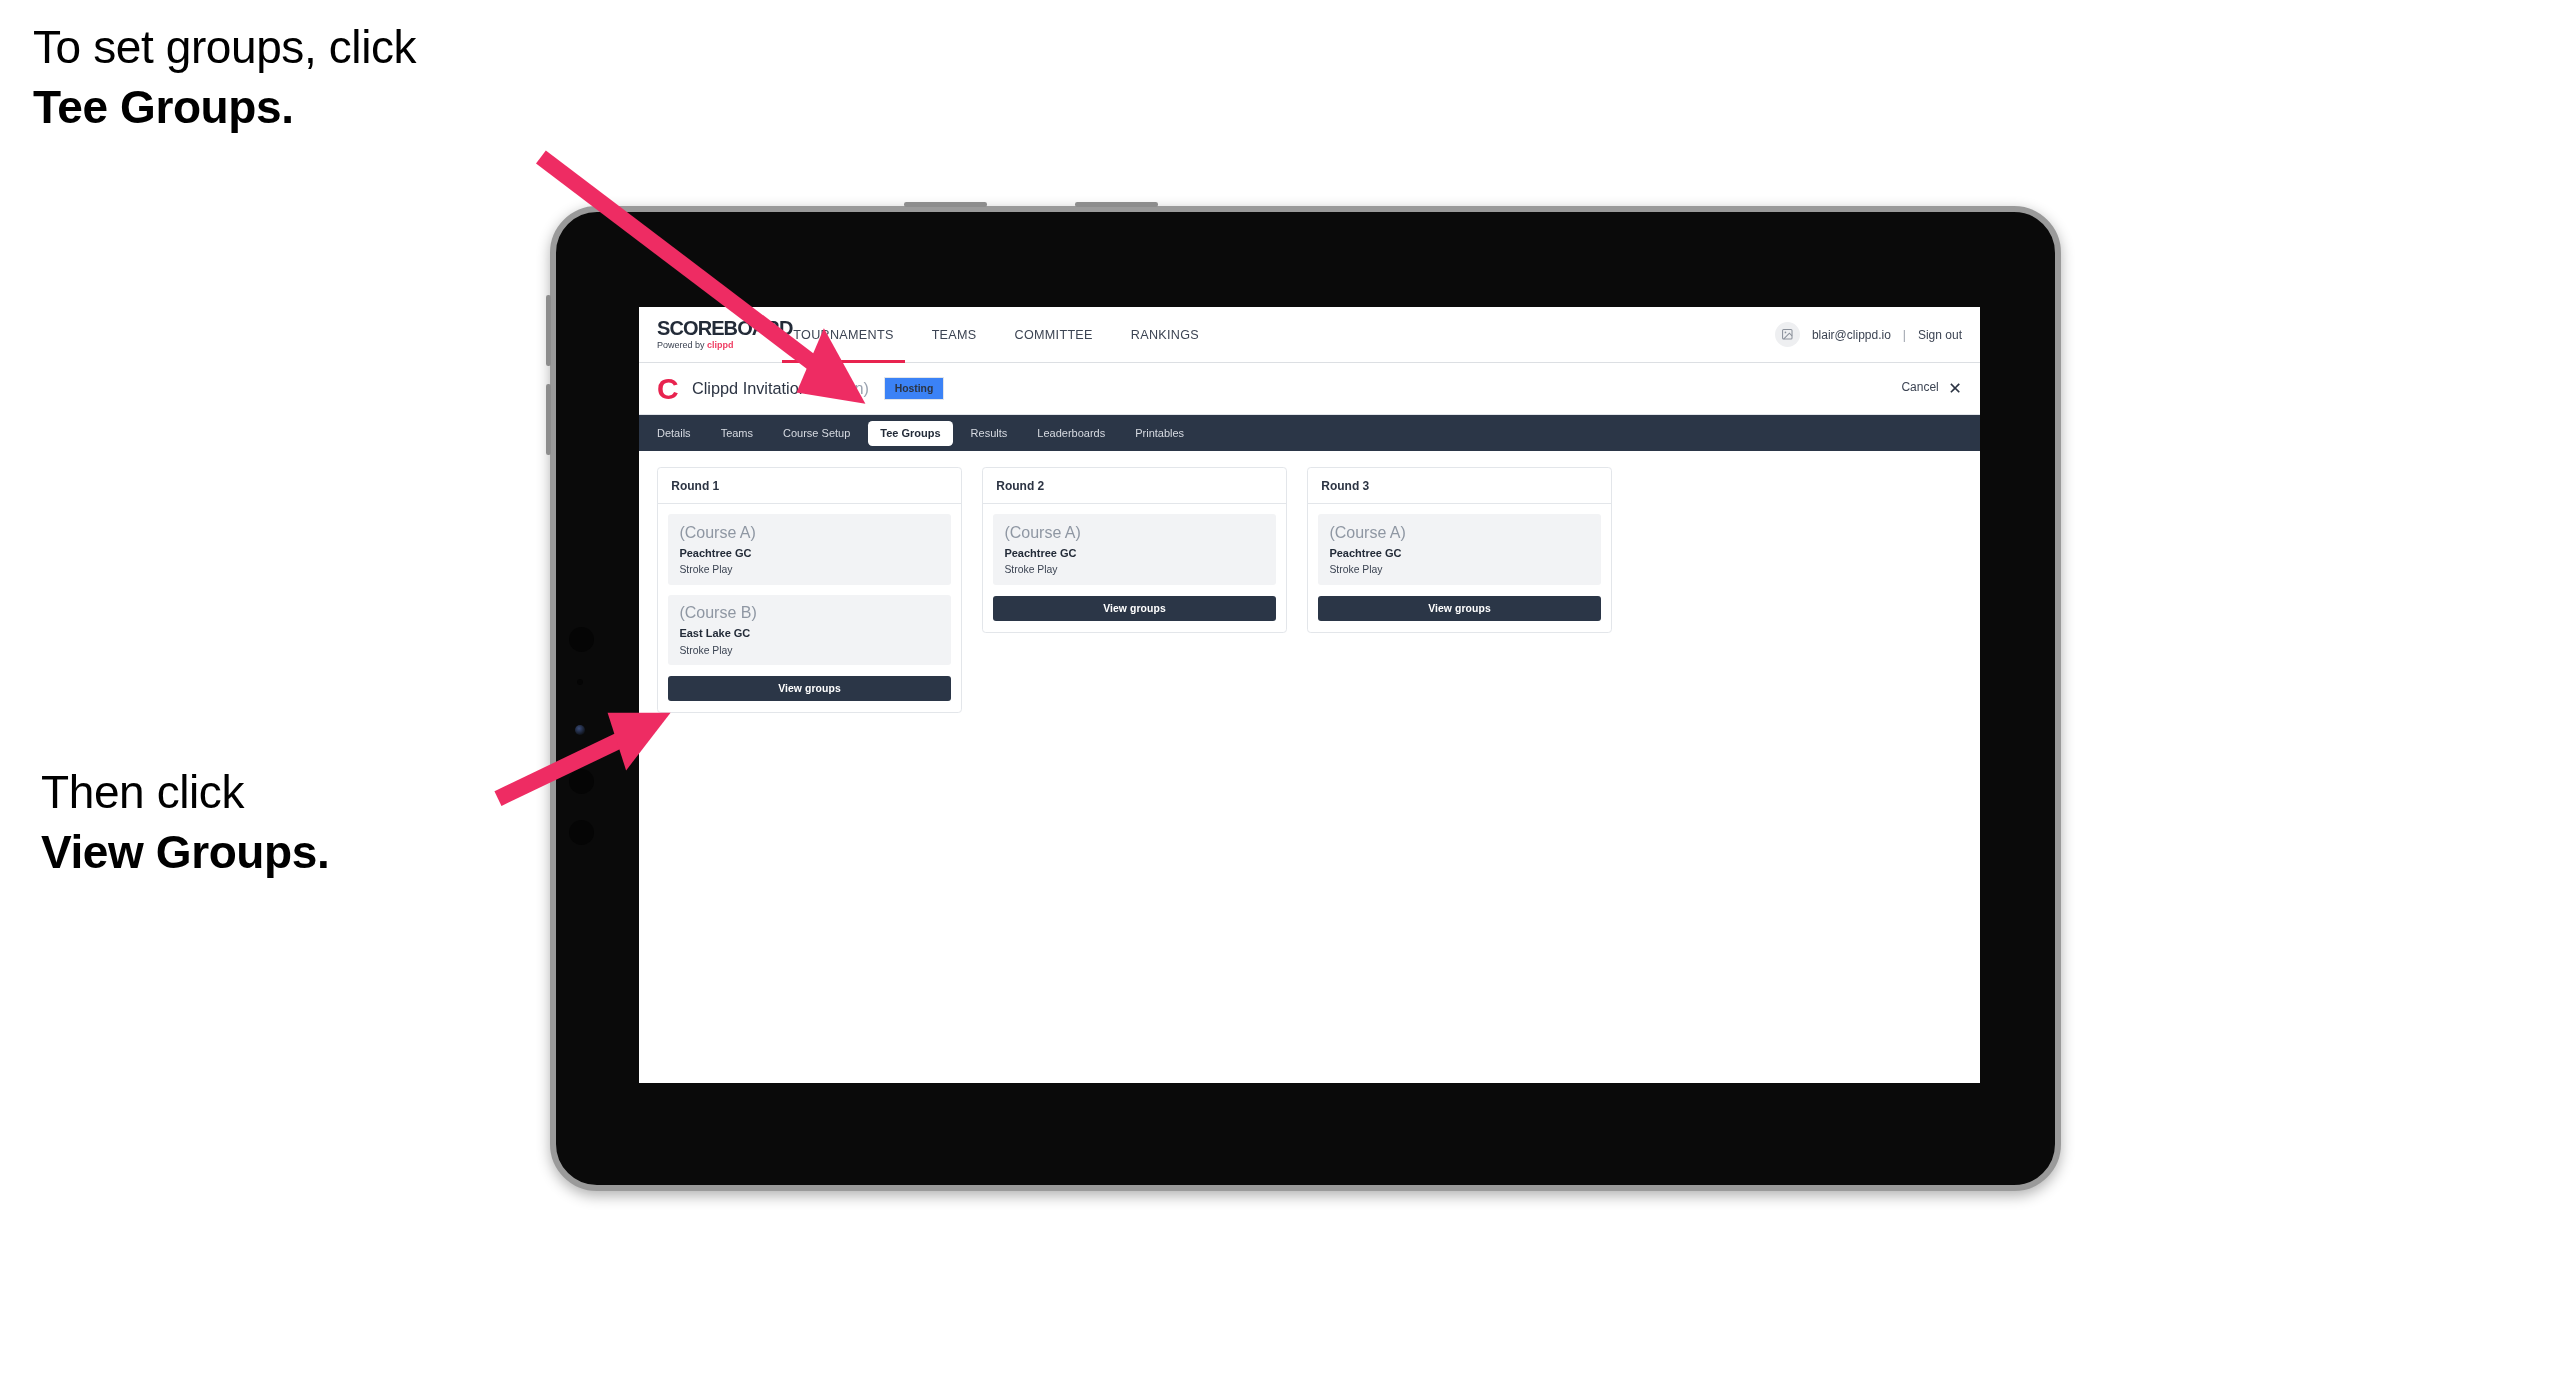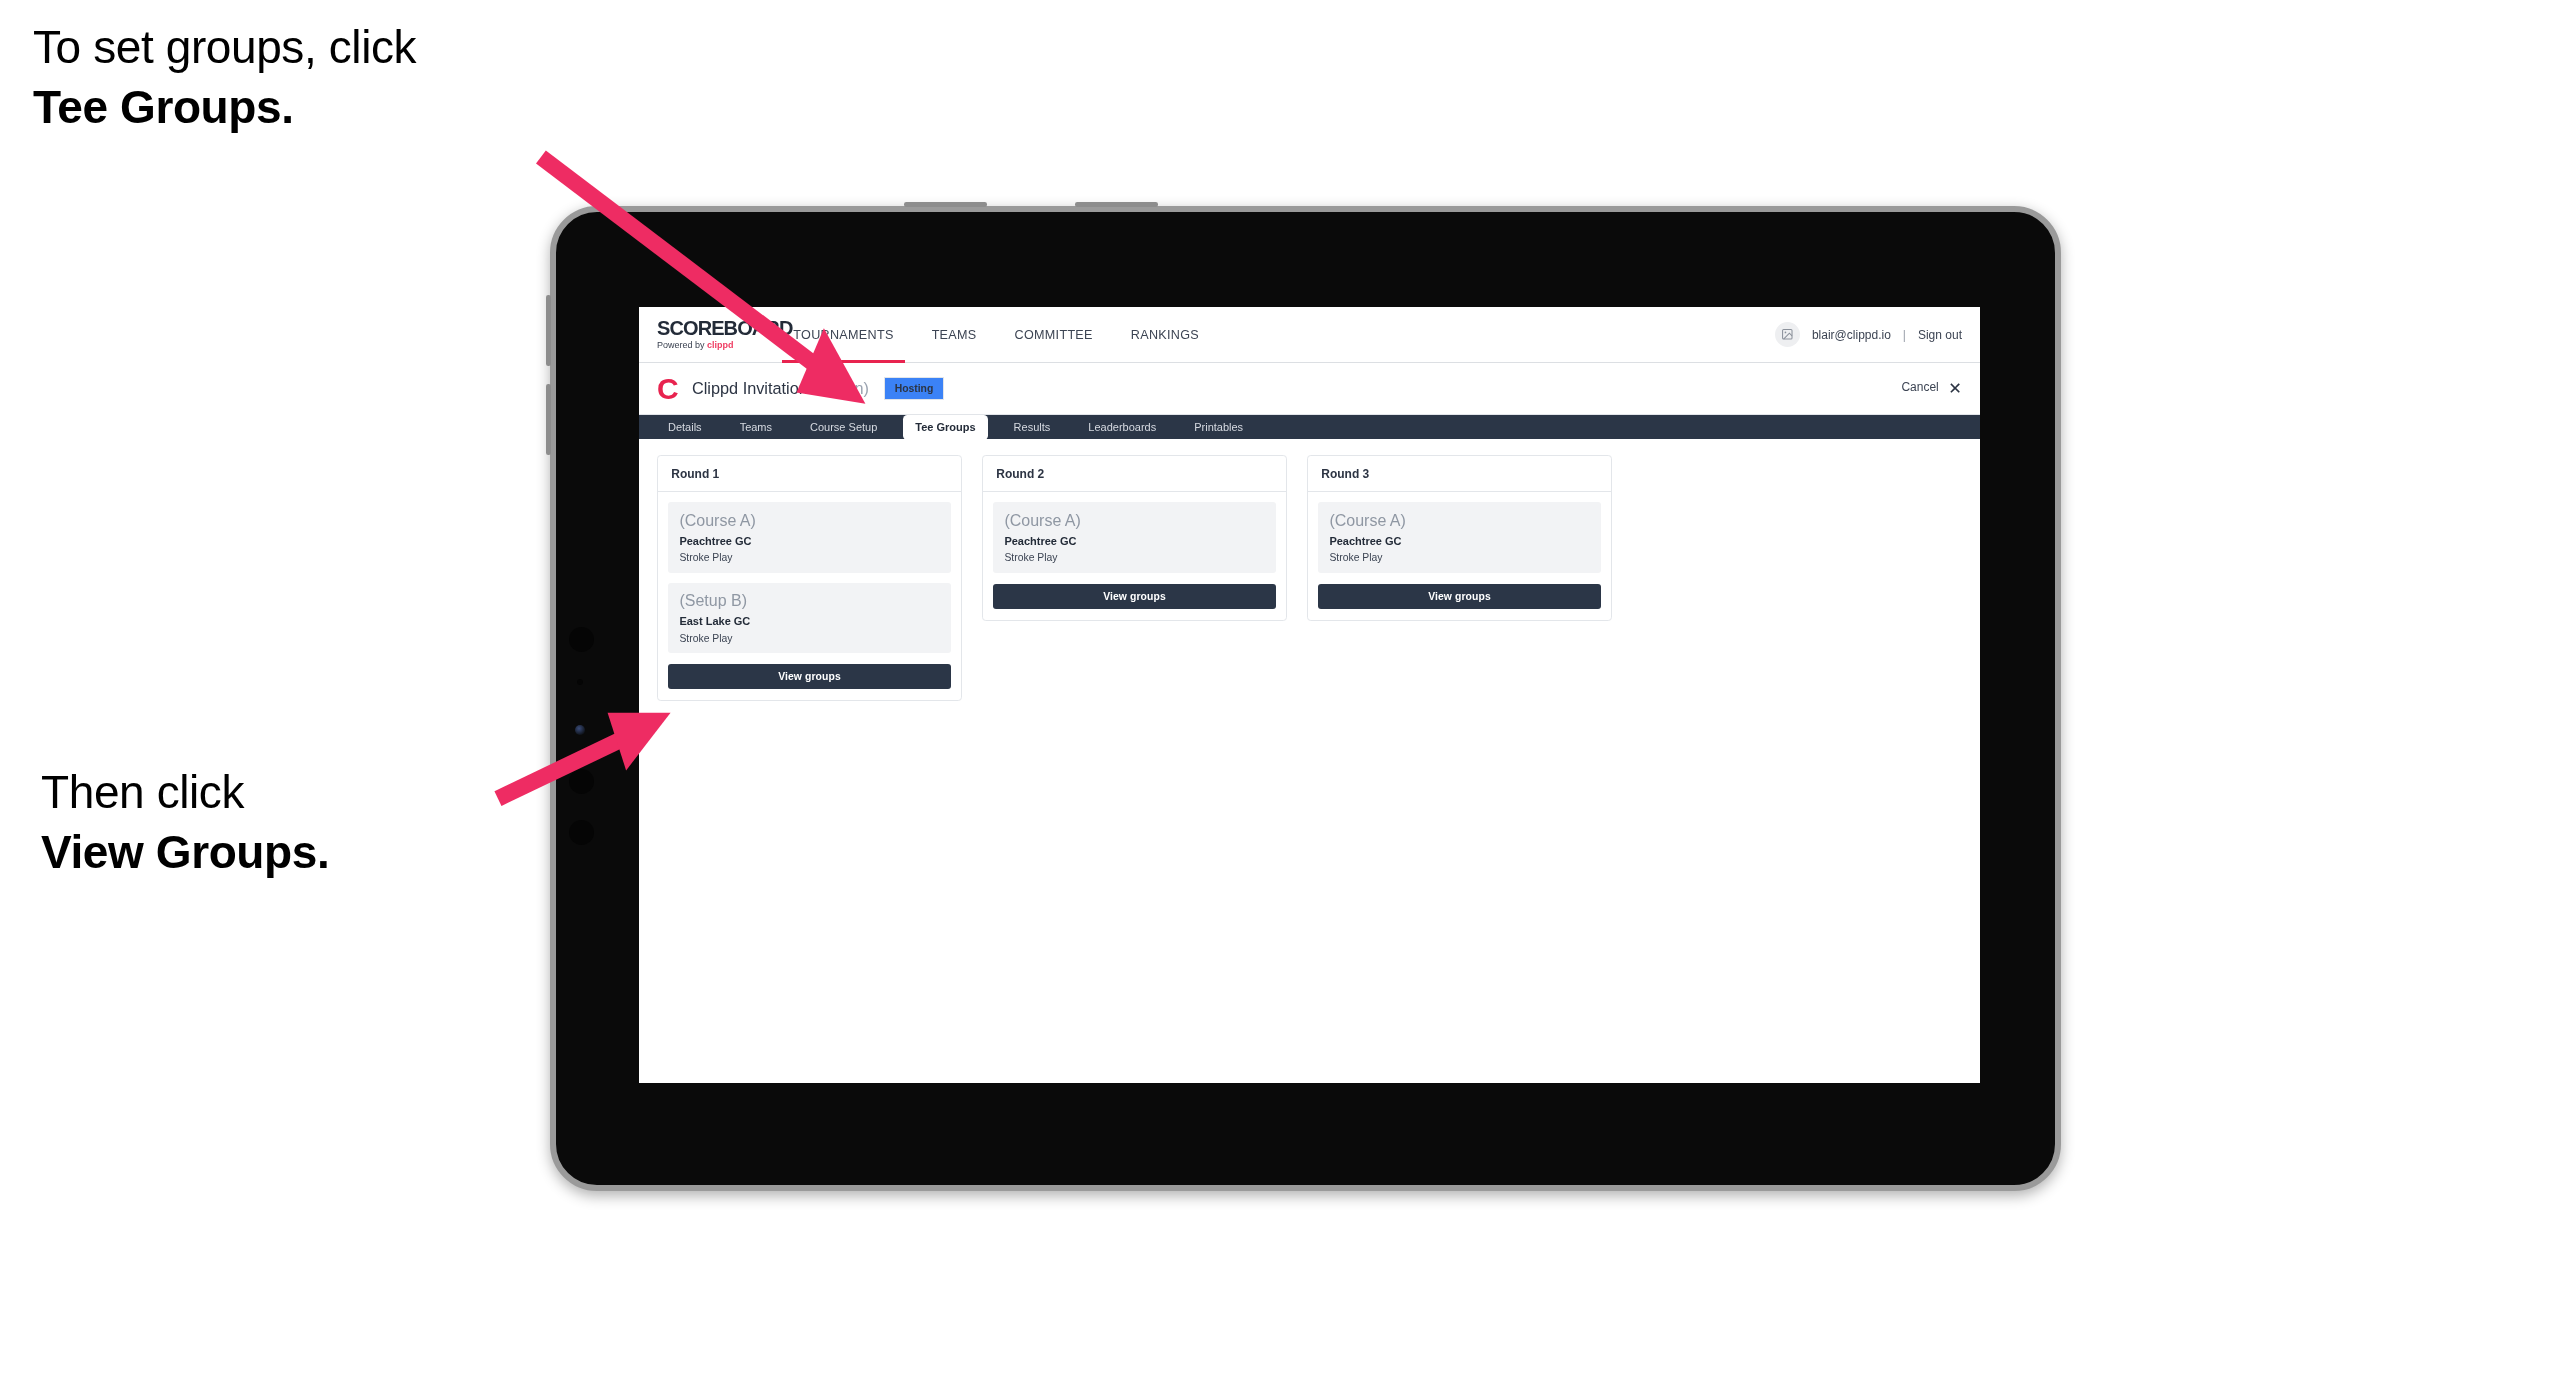--- a/index.html
+++ b/index.html
@@ -80,21 +80,21 @@
             font-family:"Liberation Sans", sans-serif; margin-right:13.3px; }
   .t-name { font-size:16.3px; color:#2c3443; }
   .t-gender { font-size:16.3px; color:#9aa3b0; margin-left:6px; }
   .hosting-badge { margin-left:15px; font-size:10.4px; font-weight:700; color:#2c3443;
                    border:0.7px solid #e2e5e9; border-radius:0; padding:5.2px 9.6px; background:#3b82f6; }
   #titlerow-right { margin-left:auto; display:flex; gap:9.6px; }
   .cancel-text { font-size:12px; color:#3c4453; }
   .cancel-x { font-size:16.3px; color:#2c3443; line-height:1; }
 
   
-  #subtabs { height:24px; background:#2b3647; display:flex; align-items:center; padding-left:17px; gap:14px; }
+  #subtabs { height:36px; background:#2b3647; display:flex; align-items:center; padding-left:6px; gap:6px; }
   .subtab { font-size:11px; color:#d6dae1; padding:0 12px; height:25px;
             display:flex; align-items:center; border-radius:4.4px; white-space:nowrap; }
   .subtab.active { background:#ffffff; color:#232b38; font-weight:700; }
 
   
   #rounds { display:flex; gap:20px; padding:16.3px 18px; background:#ffffff; align-items:flex-start; }
   .round-card { width:305px; background:#fff; border:0.7px solid #e3e6ea; border-radius:3.7px; }
   .round-head { padding:10.4px 13.3px; border-bottom:0.7px solid #e3e6ea; }
   .round-title { font-size:12px; font-weight:700; color:#2c3443; }
   .round-body { padding:10.4px; }
@@ -214,21 +214,21 @@
           <div class="round-head">
             <span class="round-title">Round 1</span>
           </div>
           <div class="round-body">
             <div class="course-box">
               <div class="course-label">(Course A)</div>
               <div class="course-name">Peachtree GC</div>
               <div class="course-format">Stroke Play</div>
             </div>
             <div class="course-box">
-              <div class="course-label">(Setup B)</div>
+              <div class="course-label">(Course B)</div>
               <div class="course-name">East Lake GC</div>
               <div class="course-format">Stroke Play</div>
             </div>
             <button class="view-groups-btn">View groups</button>
           </div>
         </div>
 
         <div class="round-card">
           <div class="round-head">
             <span class="round-title">Round 2</span>

